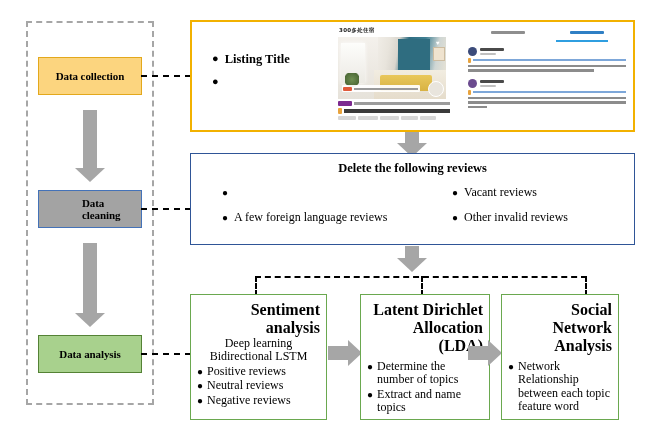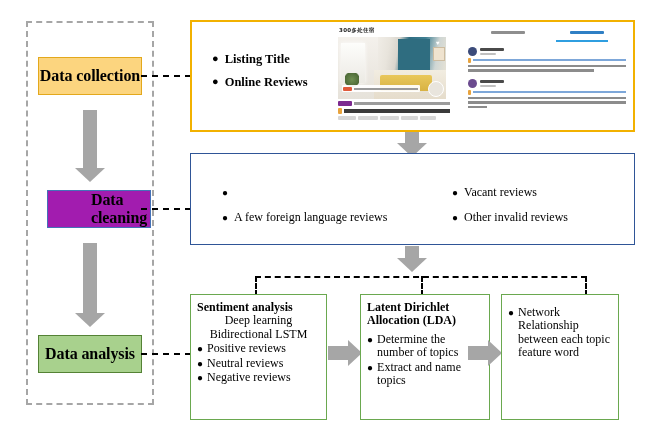--- a/index.html
+++ b/index.html
@@ -18,26 +18,26 @@
     position:absolute;left:26px;top:21px;width:128px;height:384px;
     border:2px dashed #a6a6a6;
     box-sizing:border-box;
   }
 
   
   .stage{
     position:absolute;
     width:104px;height:38px;
     display:flex;align-items:center;justify-content:center;
-    font-weight:bold;font-size:16px;
+    font-weight:bold;font-size:11px;
     box-sizing:border-box;
     letter-spacing:-0.1px;
   }
   .stage-collection{left:38px;top:57px;background:#fcd57f;border:1.4px solid #e3a81c;}
-  .stage-cleaning  {left:47px;top:190px;background:#a21caf;border:1.4px solid #4472b8;padding-left:43px;}
+  .stage-cleaning  {left:38px;top:190px;background:#a3a3a3;border:1.4px solid #4472b8;padding-left:43px;}
   .stage-analysis  {left:38px;top:335px;background:#a8d18d;border:1.4px solid #548235;text-align:right;}
 
   
   .v-arrow{position:absolute;width:30px;}
   .v-arrow .shaft{
     position:absolute;left:8px;top:0;width:14px;background:#a6a6a6;
   }
   .v-arrow .head{
     position:absolute;left:0;width:0;height:0;
     border-left:15px solid transparent;border-right:15px solid transparent;
@@ -215,21 +215,21 @@
   
   .gbox{
     position:absolute;box-sizing:border-box;
     border:1.6px solid #6aa84f;background:#fff;
     padding:6px 6px 4px 6px;
   }
   .gbox-1{left:190px;top:294px;width:137px;height:126px;}
   .gbox-2{left:360px;top:294px;width:130px;height:126px;}
   .gbox-3{left:501px;top:294px;width:118px;height:126px;}
   .gbox-title{
-    text-align:left;font-weight:bold;font-size:12px;line-height:1.12;
+    text-align:right;font-weight:bold;font-size:16px;line-height:1.12;
   }
   .gbox-sub{
     text-align:center;font-size:12px;line-height:1.12;
   }
   .gbox-li{
     display:flex;align-items:flex-start;font-size:12px;line-height:1.12;
     margin-top:1px;
   }
   .gbox-li .dot{font-size:10px;margin-right:4px;line-height:1.35;}
   .gbox-li .txt{flex:1;}
@@ -286,21 +286,20 @@
 
   <div class="panel panel-collect"></div>
 
   <div class="bullet-list collect-bullets">
     <div class="bl-item">
       <span class="dot">●</span>
       <span>Listing Title</span>
     </div>
     <div class="bl-item">
       <span class="dot">●</span>
-      <span>Online Reviews</span>
     </div>
   </div>
 
   <div class="mock-listing">
     <div class="mock-title">300多处住宿</div>
     <div class="mock-photo">
       <div class="mp-wall"></div>
       <div class="mp-window"></div>
       <div class="mp-teal"></div>
       <div class="mp-art"></div>
@@ -372,20 +371,21 @@
       </div>
       <div class="mr-body">
         <div></div>
         <div></div>
         <div style="width:12%"></div>
       </div>
     </div>
   </div>
 
   <div class="panel panel-clean"></div>
+  <div class="clean-title">Delete the following reviews</div>
 
   <div class="clean-col clean-col-l">
     <div class="clean-item">
       <span class="dot">●</span>
     </div>
     <div class="clean-item">
       <span class="dot">●</span>
       <span>A few foreign language reviews</span>
     </div>
   </div>
@@ -438,19 +438,20 @@
       <span class="txt">Extract and name topics</span>
     </div>
   </div>
 
   <div class="h-arrow h-arrow-2">
     <div class="shaft"></div>
     <div class="head"></div>
   </div>
 
   <div class="gbox gbox-3">
+    <div class="gbox-title">Social Network Analysis</div>
     <div class="gbox-li" style="margin-top:5px">
       <span class="dot">●</span>
       <span class="txt">Network Relationship between each topic feature word</span>
     </div>
   </div>
 
 </div>
 
 </body></html>

